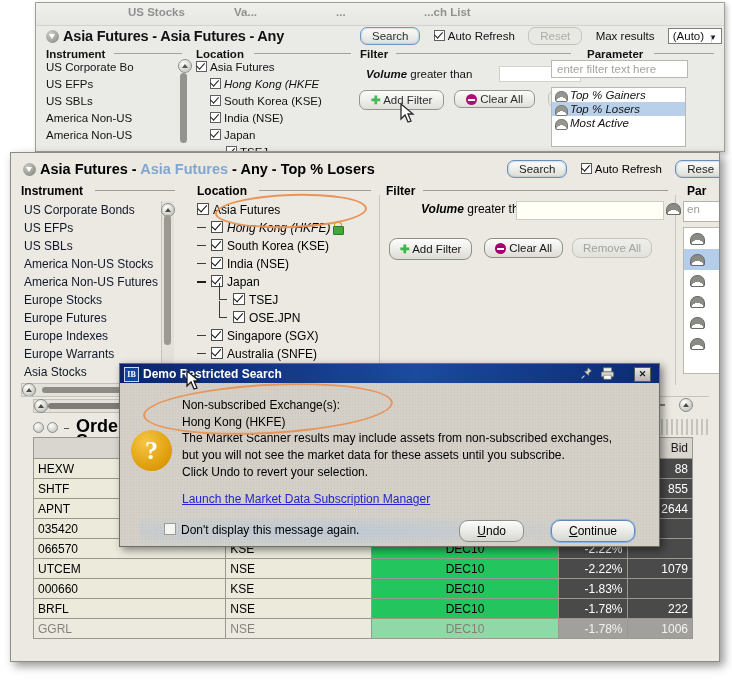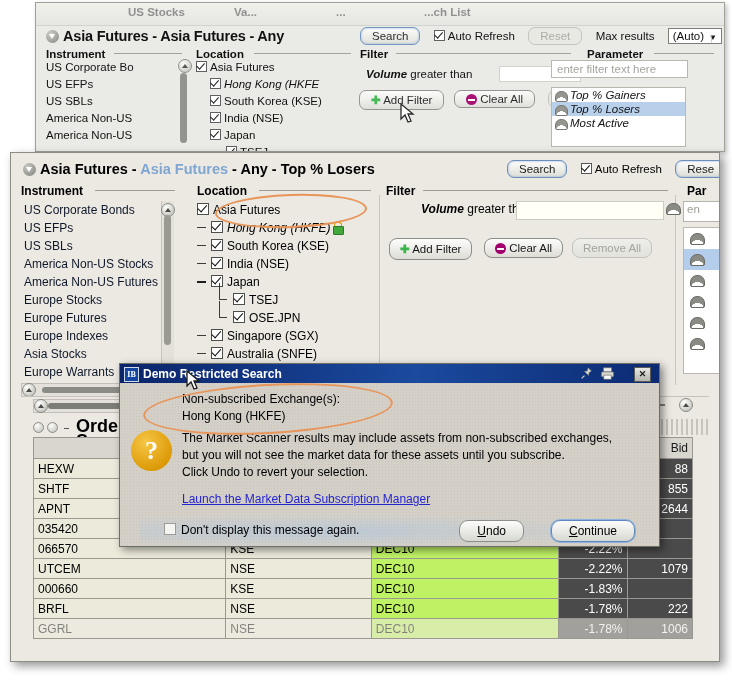--- a/index.html
+++ b/index.html
@@ -247,21 +247,21 @@
 
   
   .tbl{position:absolute;left:12px;top:40px;width:660px;border-collapse:collapse;font-size:12px;}
   .tbl th{
     background:#d9d6cf;border:1px solid #9b9891;font-weight:normal;
     font-size:12px;padding:2px 4px;text-align:right;color:#1a1a1a;height:16px;
   }
   .tbl td{border:1px solid #9b9891;padding:1px 4px;height:17px;}
   .c-sym{background:#eceadb;width:200px;text-align:left;}
   .c-exch{background:#eceadb;width:150px;text-align:left;}
-  .c-mo{background:#bef264;width:195px;text-align:left;}
+  .c-mo{background:#22c55e;width:195px;text-align:center;}
   .c-pct{background:#4a4a4a;color:#fff;width:62px;text-align:right;}
   .c-bid{background:#4a4a4a;color:#fff;width:60px;text-align:right;}
   .dotted-hdr{
     position:absolute;top:22px;left:560px;width:130px;height:16px;
     background:repeating-linear-gradient(90deg,#bdbab3 0 2px,transparent 2px 5px);
     opacity:.8;
   }
 
   
   .dlg{
@@ -283,21 +283,21 @@
     color:#fff;font-size:8px;font-weight:bold;text-align:center;line-height:13px;
     font-family:"Liberation Serif",serif;
   }
   .pin-icon{position:absolute;right:66px;top:3px;width:13px;height:13px;}
   .print-icon{position:absolute;right:44px;top:3px;width:15px;height:13px;}
   .close-icon{
     position:absolute;right:8px;top:3px;width:15px;height:13px;
     background:linear-gradient(#e8e8e4,#b6b6b0);border:1px solid #5b5b56;
     color:#1a1a1a;font-size:9px;font-weight:bold;text-align:center;line-height:13px;
   }
-  .dlg-non{position:absolute;left:62px;top:27px;font-size:12px;line-height:17px;}
+  .dlg-non{position:absolute;left:62px;top:33px;font-size:12px;line-height:17px;}
   .qmark{
     position:absolute;left:11px;top:66px;width:41px;height:41px;border-radius:50%;
     background:radial-gradient(circle at 36% 30%,#f6c646,#dd9b08 70%,#c98a05);
     color:#fff;font-size:26px;font-weight:bold;text-align:center;line-height:41px;
     font-family:"Liberation Serif",serif;
   }
   .dlg-body{position:absolute;left:62px;top:66px;width:466px;font-size:12px;line-height:17px;}
   .dlg-link{
     position:absolute;left:62px;top:128px;font-size:12px;color:#2424cf;
     text-decoration:underline;
@@ -435,22 +435,22 @@
 
     <div class="inst-box">
       <div>US Corporate Bonds</div>
       <div>US EFPs</div>
       <div>US SBLs</div>
       <div>America Non-US Stocks</div>
       <div>America Non-US Futures</div>
       <div>Europe Stocks</div>
       <div>Europe Futures</div>
       <div>Europe Indexes</div>
+      <div>Europe Warrants</div>
       <div>Asia Stocks</div>
-      <div>Europe Warrants</div>
 
     </div>
     <div class="inst-scroll"></div>
     <div class="circ-arrow" style="left:150px;top:50px;"></div>
     <div class="inst-knob"></div>
 
     <div class="hscroll">
       <div class="circ-arrow hsc-l" style="left:0;top:-1px;"></div>
       <div class="hknob"></div>
       <div class="circ-arrow hsc-r" style="right:0;top:-1px;"></div>

